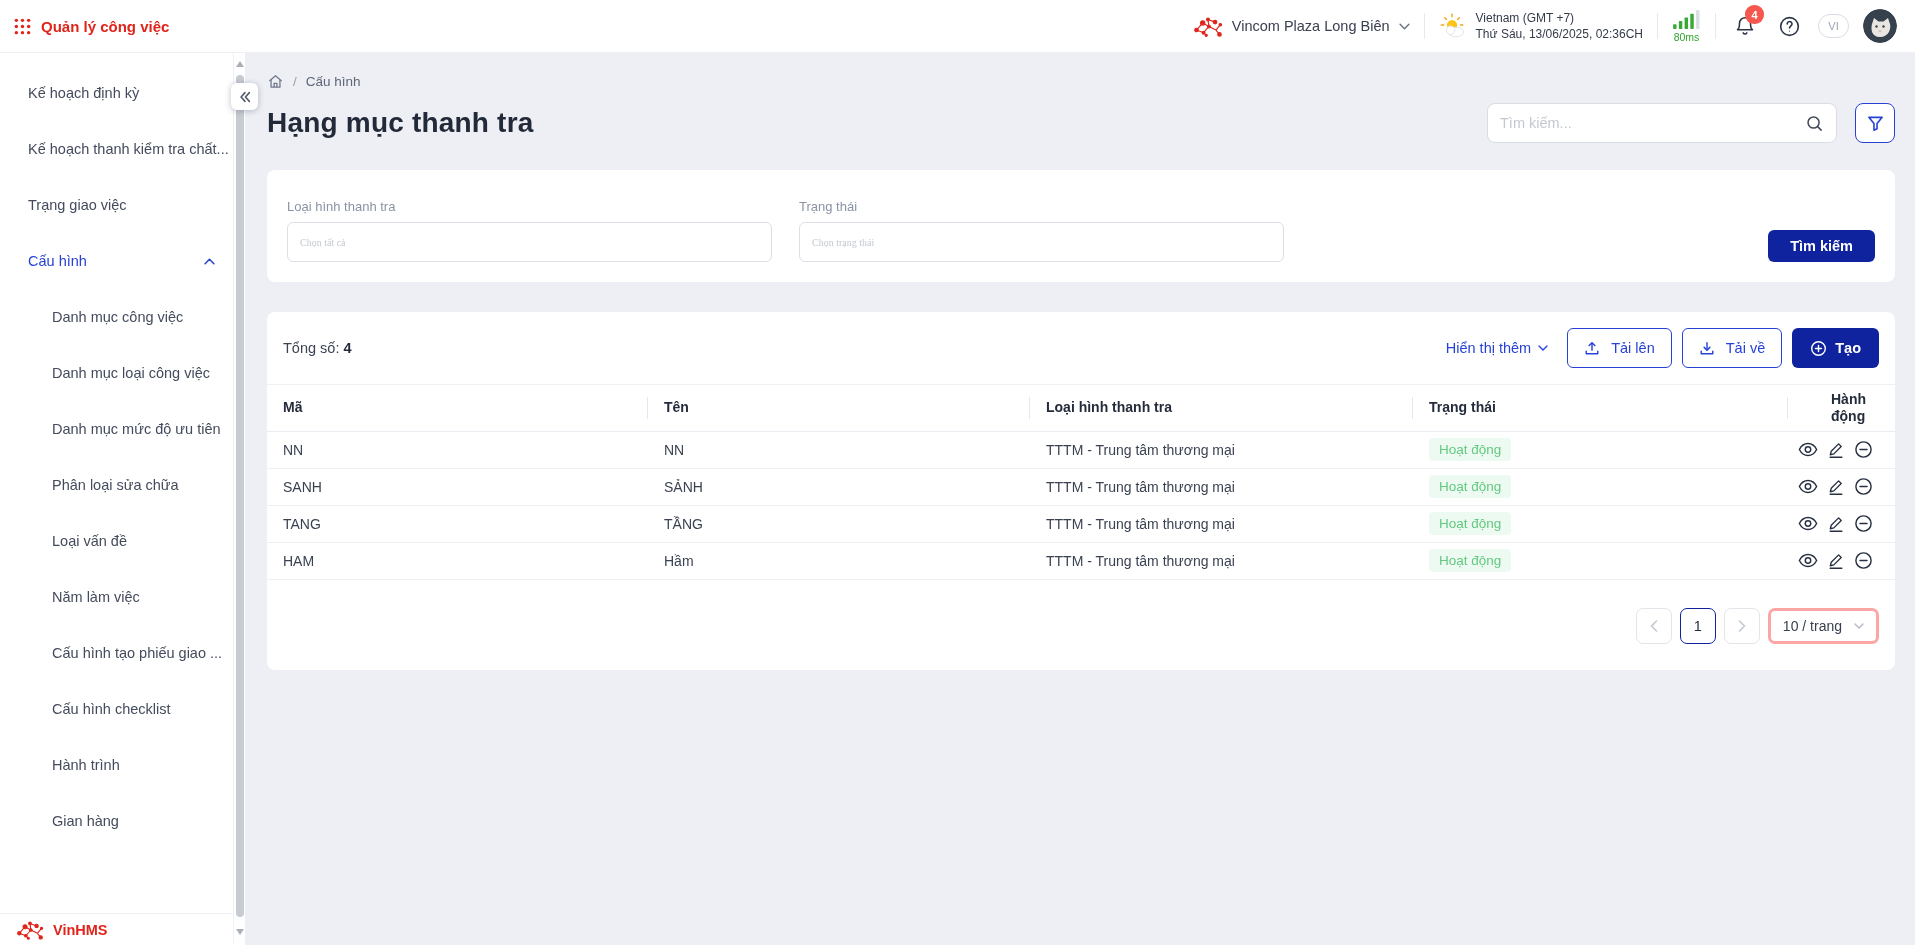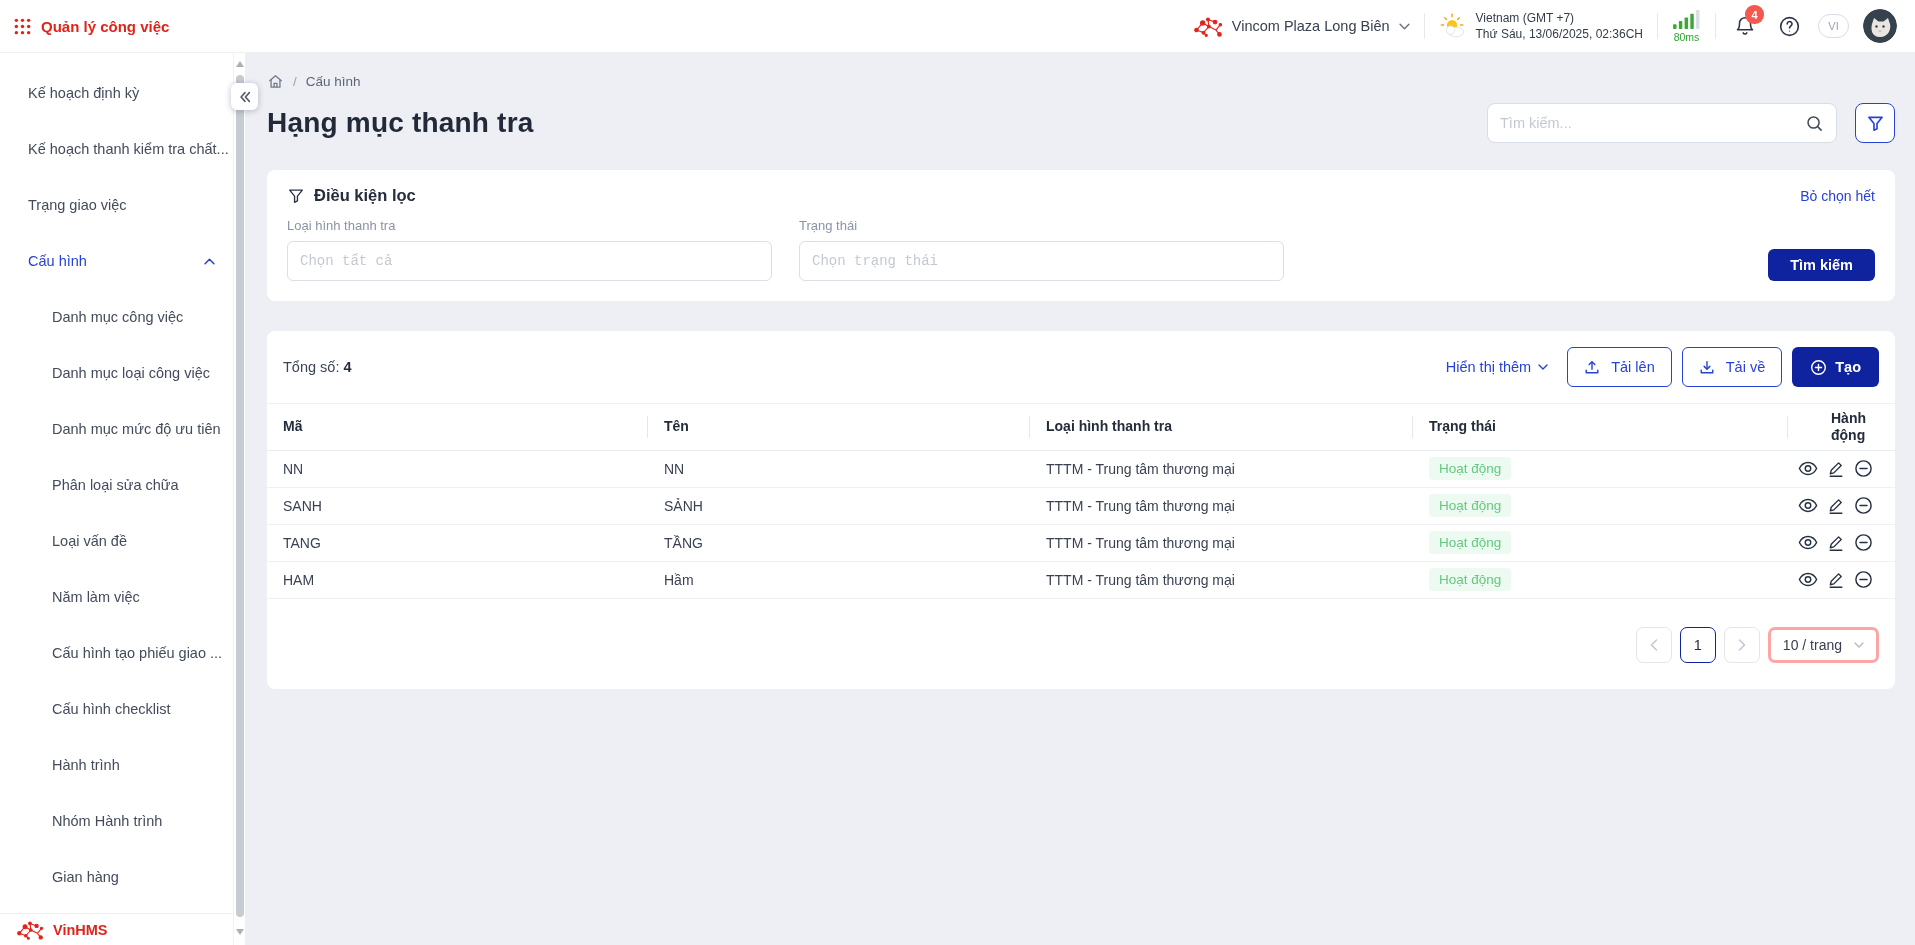--- a/index.html
+++ b/index.html
@@ -56,21 +56,21 @@
   .filter-btn { width:40px; height:40px; border:1px solid #2742d6; border-radius:8px; background:#fff; display:flex; align-items:center; justify-content:center; cursor:pointer; }
 
   .card { background:#fff; border-radius:8px; }
   .filter-card { margin-top:27px; padding:16px 20px 20px; }
   .filter-head { display:flex; align-items:center; }
   .filter-title { font-size:16.5px; font-weight:700; color:#252d3c; margin-left:9px; }
   .clear-link { margin-left:auto; color:#2742d6; font-size:14px; cursor:pointer; }
   .filter-fields { display:flex; margin-top:13px; align-items:flex-end; }
   .field { width:485px; margin-right:27px; }
   .field label { font-size:13px; color:#8b93a5; display:block; margin-bottom:8px; }
-  .field input { width:100%; height:40px; border:1px solid #dcdfe6; border-radius:6px; padding:0 12px; font-size:14px; font-family:Liberation Mono, monospace; color:#333a49; outline:none; }
+  .field input { width:100%; height:40px; border:1px solid #dcdfe6; border-radius:6px; padding:0 12px; font-size:10px; font-family:Liberation Serif, serif; color:#333a49; outline:none; }
   .field input::placeholder { color:#c3c8d2; }
   .btn-navy { height:32px; padding:0 22px; background:#10239e; color:#fff; border-radius:6px; font-size:14.5px; font-weight:600; display:flex; align-items:center; justify-content:center; border:0; cursor:pointer; font-family:inherit; }
   .filter-fields .btn-navy { margin-left:auto; }
 
   .table-card { margin-top:30px; padding:16px 0 18px; }
   .toolbar { display:flex; align-items:center; padding:0 16px 16px 16px; }
   .total { font-size:14.5px; color:#3c4454; }
   .total b { color:#232b3a; margin-left:4px; }
   .toolbar-right { margin-left:auto; display:flex; align-items:center; gap:10px; }
   .link-more { color:#2742d6; font-size:14.5px; display:flex; align-items:center; gap:7px; margin-right:9px; cursor:pointer; }
@@ -267,24 +267,20 @@
   </div>
         <div class="nav-item sub">
     <span>Cấu hình checklist</span>
 
   </div>
         <div class="nav-item sub">
     <span>Hành trình</span>
 
   </div>
         <div class="nav-item sub">
-    <span>Nhóm Hành trình</span>
-
-  </div>
-        <div class="nav-item sub">
     <span>Gian hàng</span>
 
   </div>
       </nav>
 
     <div class="sidebar-footer">
       <svg width="28" height="22" viewBox="0 0 34 26">
         <g stroke="#e0241b" stroke-width="1.3" fill="#e0241b">
           <line x1="4" y1="17" x2="11" y2="9"></line>
             <line x1="11" y1="9" x2="18" y2="13"></line>
@@ -349,27 +345,20 @@
         </div>
         <div class="filter-btn">
           <svg width="19" height="19" viewBox="0 0 20 20" fill="none" stroke="#2742d6" stroke-width="1.7" stroke-linejoin="round">
             <path d="M3 3.5h14l-5.4 6.6v5.4l-3.2 1.5v-6.9z"></path>
           </svg>
         </div>
       </div>
     </div>
 
     <section class="card filter-card">
-      <div class="filter-head">
-        <svg width="18" height="18" viewBox="0 0 20 20" fill="none" stroke="#2a3242" stroke-width="1.5" stroke-linejoin="round">
-          <path d="M3 3.5h14l-5.4 6.6v5.4l-3.2 1.5v-6.9z"></path>
-        </svg>
-        <span class="filter-title">Điều kiện lọc</span>
-        <span class="clear-link">Bỏ chọn hết</span>
-      </div>
       <div class="filter-fields">
         <div class="field">
           <label>Loại hình thanh tra</label>
           <input type="text" readonly="" placeholder="Chọn tất cả" style="">
         </div>
         <div class="field">
           <label>Trạng thái</label>
           <input type="text" readonly="" placeholder="Chọn trạng thái" style="">
         </div>
         <button class="btn-navy">Tìm kiếm</button>

